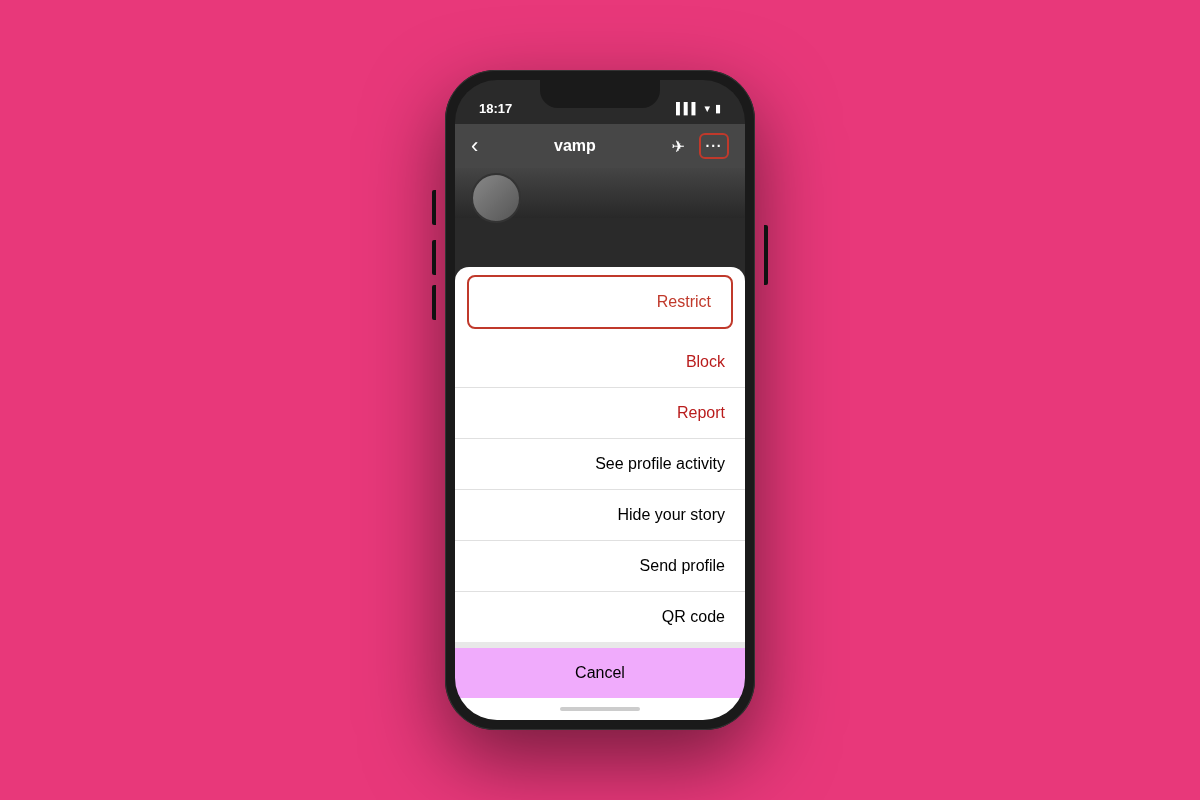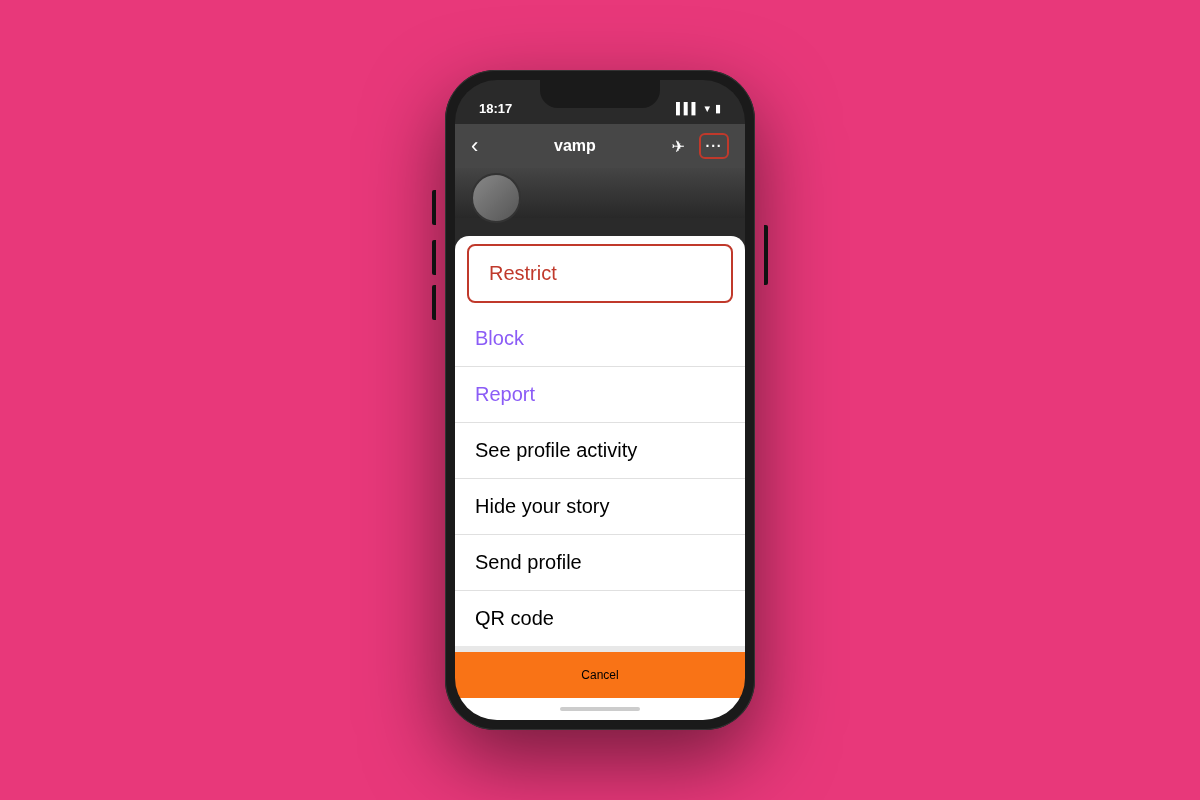--- a/index.html
+++ b/index.html
@@ -184,49 +184,49 @@
 
     .action-sheet-menu {
       background: #fff;
       border-radius: 14px 14px 0 0;
       overflow: hidden;
       margin: 0;
     }
 
     .action-item {
       padding: 16px 20px;
-      text-align: left;
-      font-size: 20px;
+      text-align: right;
+      font-size: 16px;
       color: #000;
       border-bottom: 1px solid #e0e0e0;
       cursor: pointer;
       background: #fff;
     }
 
     .action-item:last-child {
       border-bottom: none;
     }
 
     .action-item.red-outlined {
       color: #c0392b;
       border: 2px solid #c0392b;
       margin: 8px 12px;
       border-radius: 8px;
       background: #fff;
     }
 
     .action-item.red-text {
-      color: #8b5cf6;
+      color: #b91c1c;
     }
 
     .action-cancel {
-      background: #f97316;
+      background: #f0abfc;
       padding: 16px 20px;
       text-align: center;
-      font-size: 12px;
+      font-size: 16px;
       font-weight: 500;
       color: #000;
       cursor: pointer;
       border-top: 6px solid #e8e8e8;
     }
 
     
     .home-indicator {
       height: 22px;
       background: #fff;

